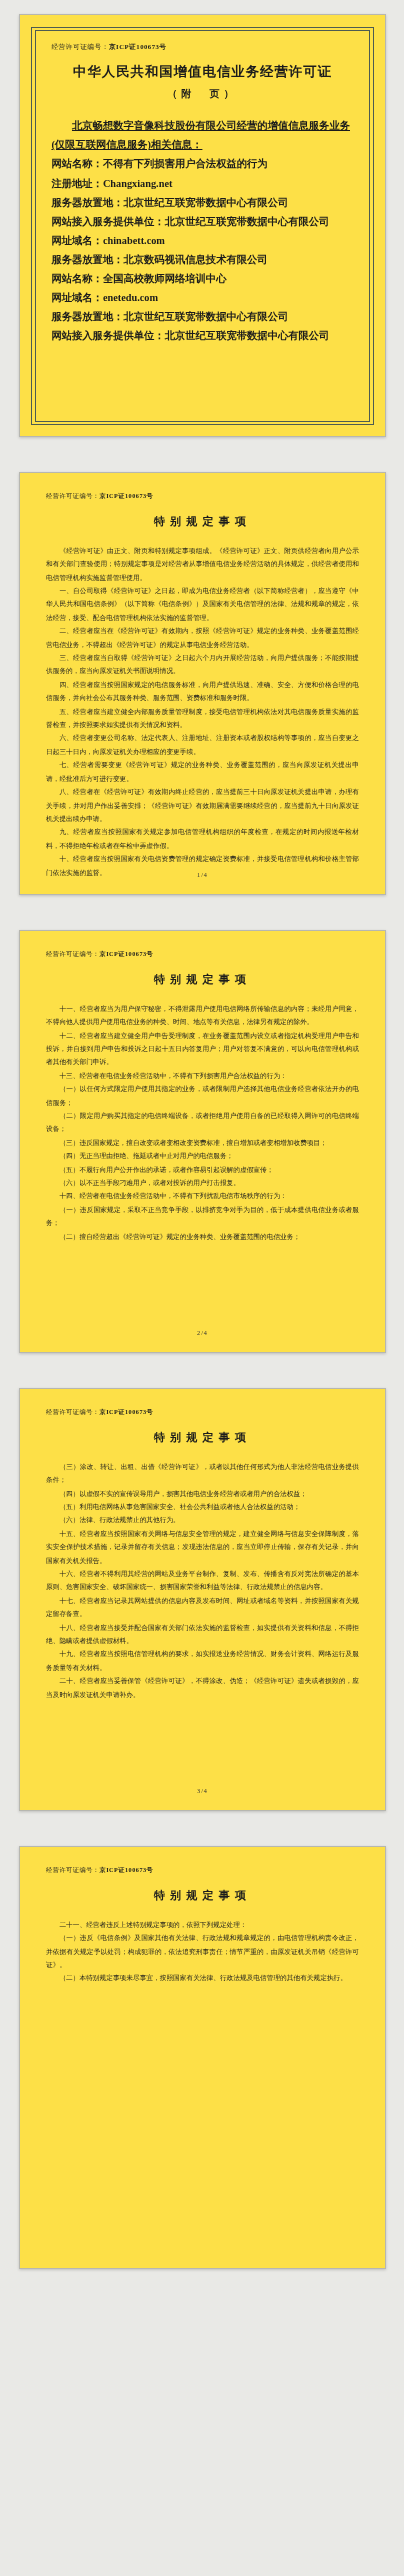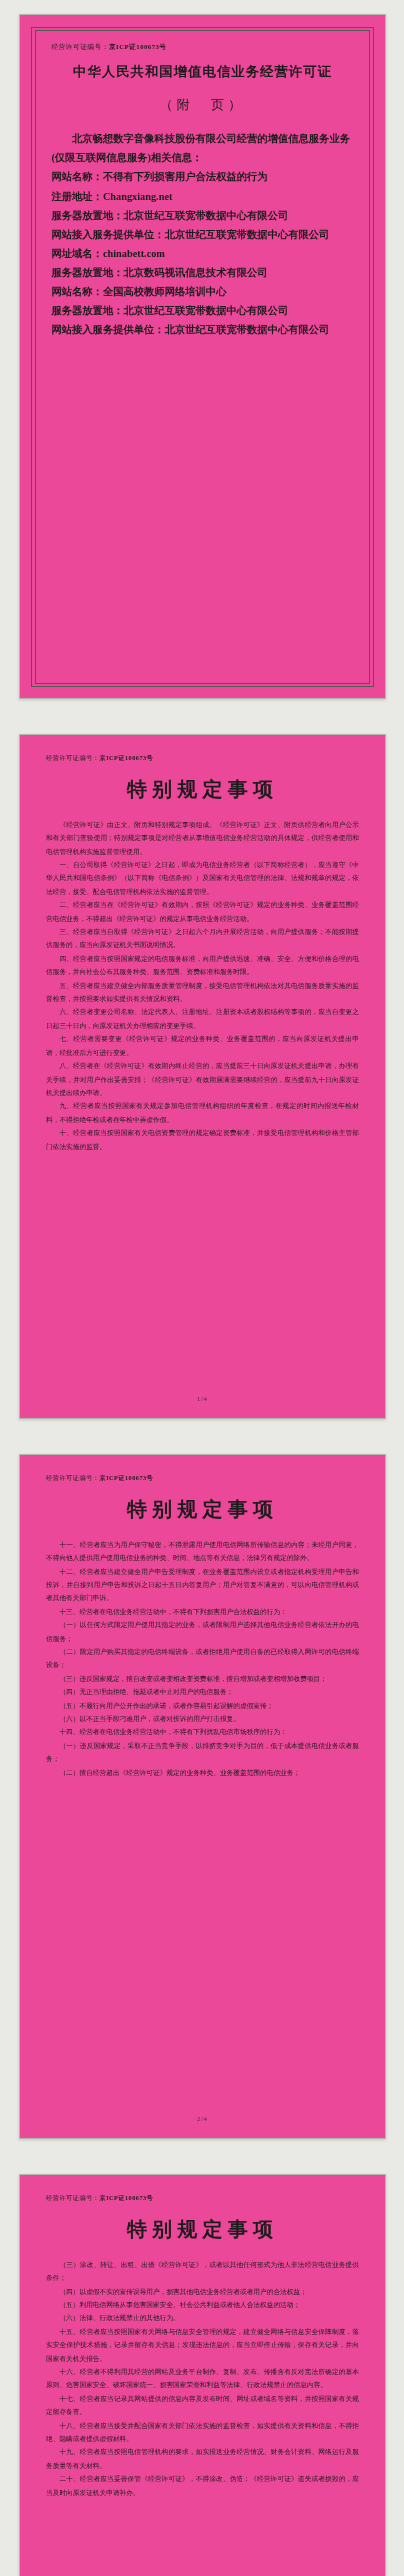--- a/index.html
+++ b/index.html
@@ -5,23 +5,23 @@
   * { margin: 0; padding: 0; box-sizing: border-box; }
   html, body { background: #e9e9e6; }
   body {
     width: 405px;
     font-family: "Liberation Serif", "DejaVu Serif", serif;
     color: #1c1c1c;
   }
   .stage { padding: 14.4px 0; }
   .page {
     width: 367px;
-    height: 685px;
+    height: 423px;
     margin: 0 auto 35px auto;
-    background: #ec4899;
+    background: #fde047;
     border: 0.5px solid #b7b7b0;
     box-shadow: 0 0.5px 2.6px rgba(0,0,0,0.18);
     position: relative;
     overflow: hidden;
   }
   .page:last-child { margin-bottom: 0; }
 
   
   .frame-outer {
     position: absolute;
@@ -38,45 +38,45 @@
   .lic-number { font-weight: bold; }
   .lic-title {
     text-align: center;
     font-size: 13.4px;
     font-weight: bold;
     letter-spacing: 1px;
     margin-top: 11.3px;
   }
   .lic-subtitle {
     text-align: center;
-    font-size: 13px;
-    font-weight: normal;
+    font-size: 10px;
+    font-weight: bold;
     letter-spacing: 4.1px;
-    margin-top: 15px;
+    margin-top: 6px;
   }
   .lic-body {
     margin-top: 15.5px;
     font-size: 10.3px;
     font-weight: bold;
     line-height: 1.85;
   }
-  .lic-intro { text-indent: 2em; }
+  .lic-intro { text-indent: 2em; text-decoration: underline; }
   .lic-entry { text-indent: 0; }
 
   
   .prov-header {
     position: absolute;
     top: 18.5px;
     left: 26px;
     font-size: 6.2px;
     letter-spacing: 0.5px;
   }
   .prov-title {
     text-align: center;
-    font-size: 20px;
+    font-size: 11px;
     font-weight: bold;
     letter-spacing: 5.2px;
     padding-top: 41px;
   }
   .prov-body {
     padding: 14.4px 26px 0 26px;
     font-size: 6.7px;
     line-height: 2.0;
     text-align: justify;
   }
@@ -108,20 +108,21 @@
         <div class="lic-body">
           <p class="lic-intro">北京畅想数字音像科技股份有限公司经营的增值信息服务业务(仅限互联网信息服务)相关信息：</p>
           <div>
               <p class="lic-entry">网站名称：不得有下列损害用户合法权益的行为</p>
               <p class="lic-entry">注册地址：Changxiang.net</p>
               <p class="lic-entry">服务器放置地：北京世纪互联宽带数据中心有限公司</p>
               <p class="lic-entry">网站接入服务提供单位：北京世纪互联宽带数据中心有限公司</p>
               <p class="lic-entry">网址域名：chinabett.com</p>
               <p class="lic-entry">服务器放置地：北京数码视讯信息技术有限公司</p>
               <p class="lic-entry">网站名称：全国高校教师网络培训中心</p>
+              <p class="lic-entry">网址域名：enetedu.com</p>
               <p class="lic-entry">服务器放置地：北京世纪互联宽带数据中心有限公司</p>
               <p class="lic-entry">网站接入服务提供单位：北京世纪互联宽带数据中心有限公司</p>
             </div>
         </div>
       </div>
     </div>
   </section>
 
   <section class="page">
     <div class="prov-header">

